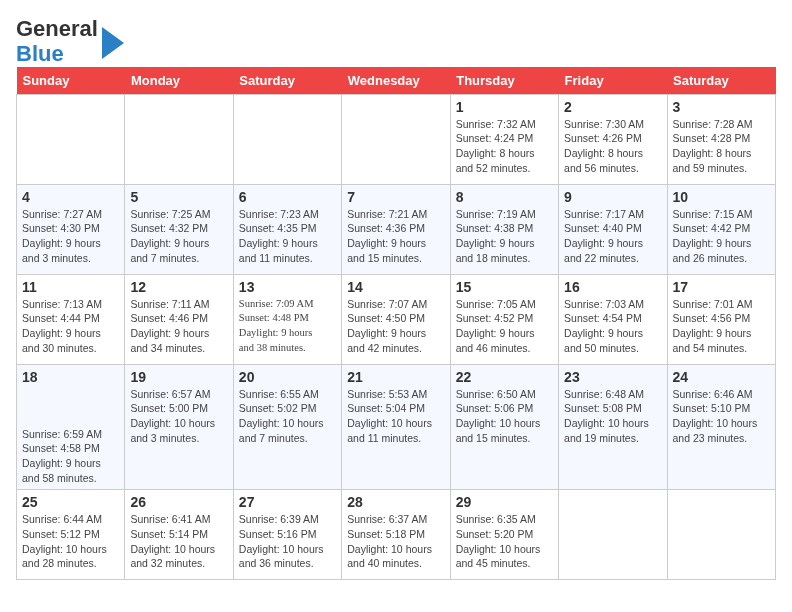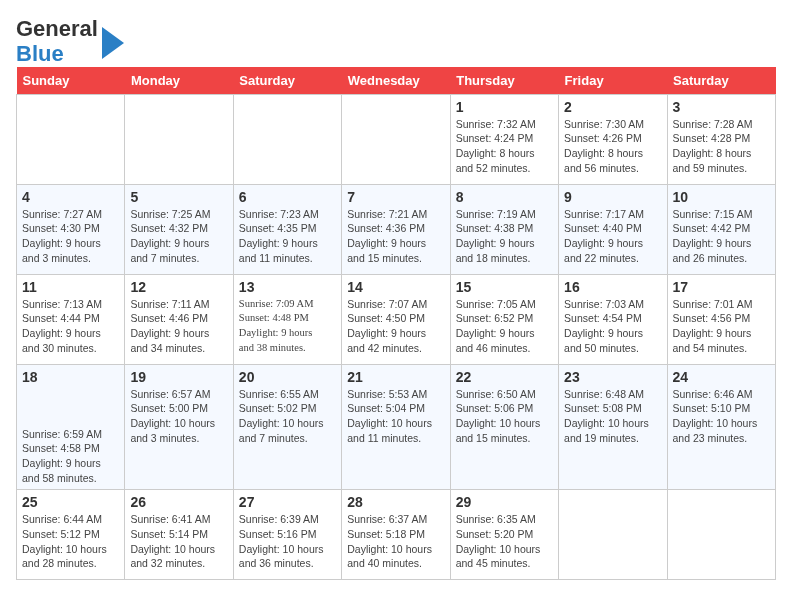--- a/index.html
+++ b/index.html
@@ -207,21 +207,21 @@
         <td>
           <span class="day-num">14</span>
           <div class="cell-info" style="white-space: pre-line;">Sunrise: 7:07 AM
 Sunset: 4:50 PM
 Daylight: 9 hours
 and 42 minutes.</div>
         </td>
         <td>
           <span class="day-num">15</span>
           <div class="cell-info" style="white-space: pre-line;">Sunrise: 7:05 AM
-Sunset: 6:52 PM
+Sunset: 4:52 PM
 Daylight: 9 hours
 and 46 minutes.</div>
         </td>
         <td>
           <span class="day-num">16</span>
           <div class="cell-info" style="white-space: pre-line;">Sunrise: 7:03 AM
 Sunset: 4:54 PM
 Daylight: 9 hours
 and 50 minutes.</div>
         </td>

